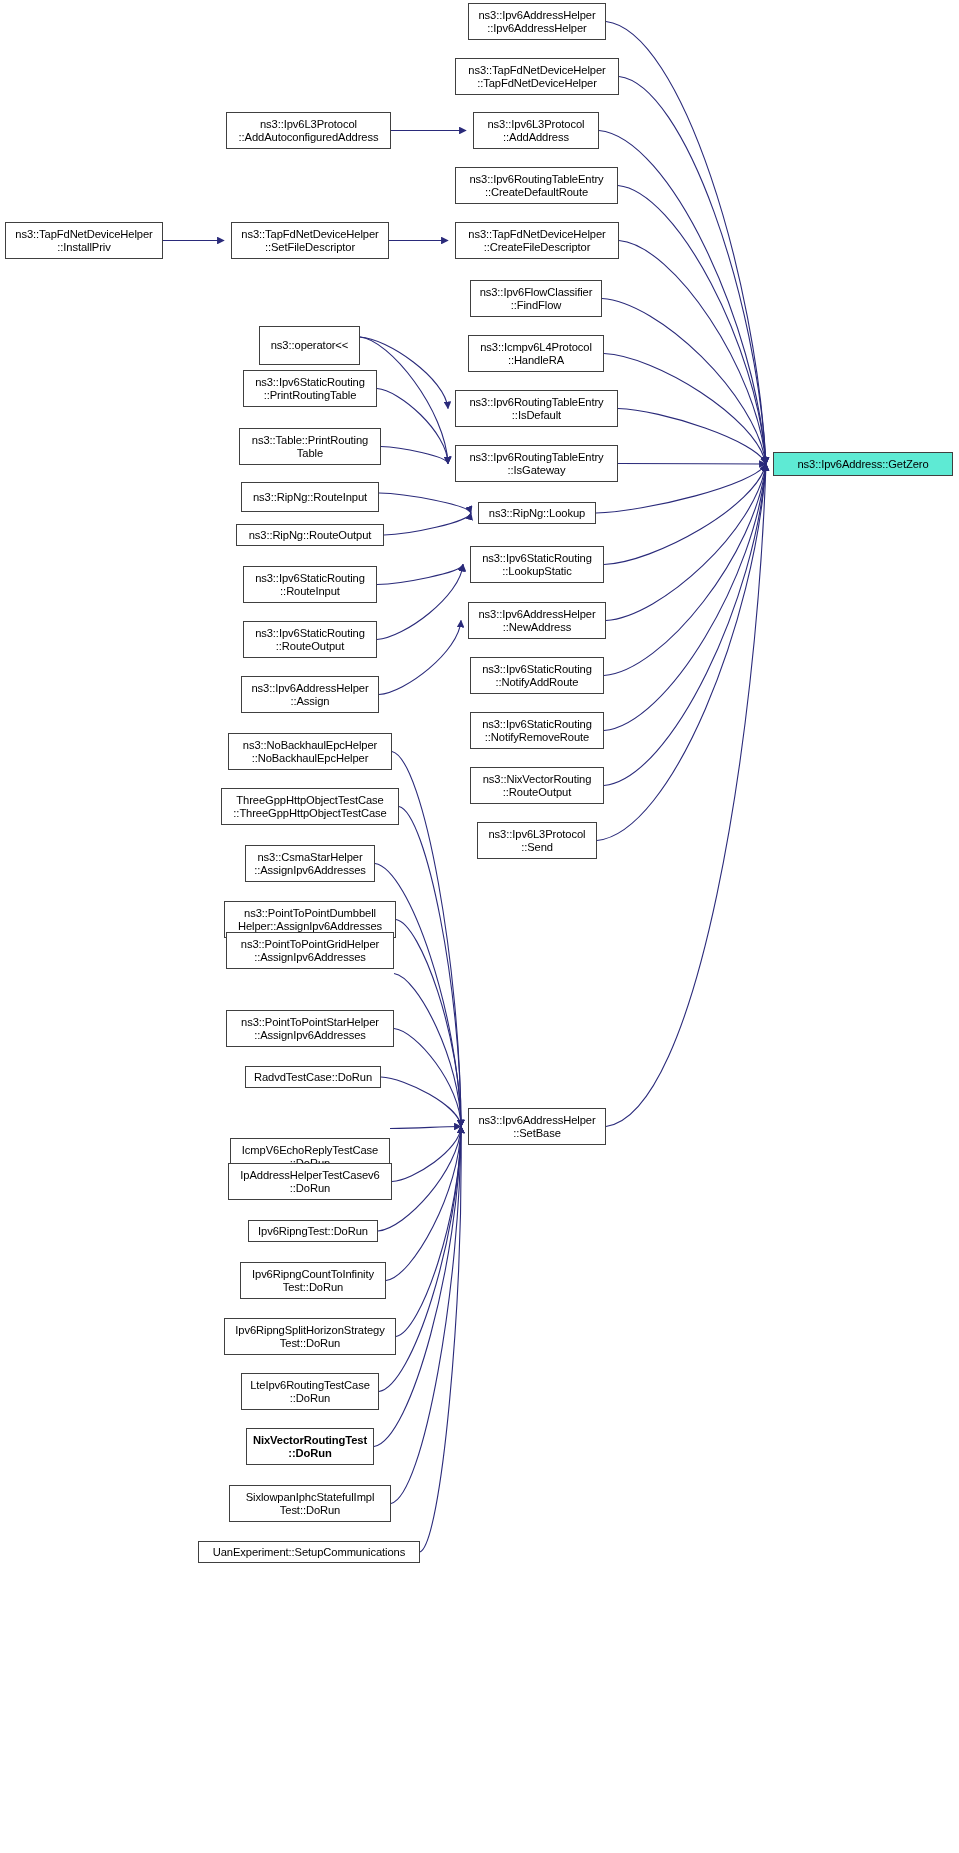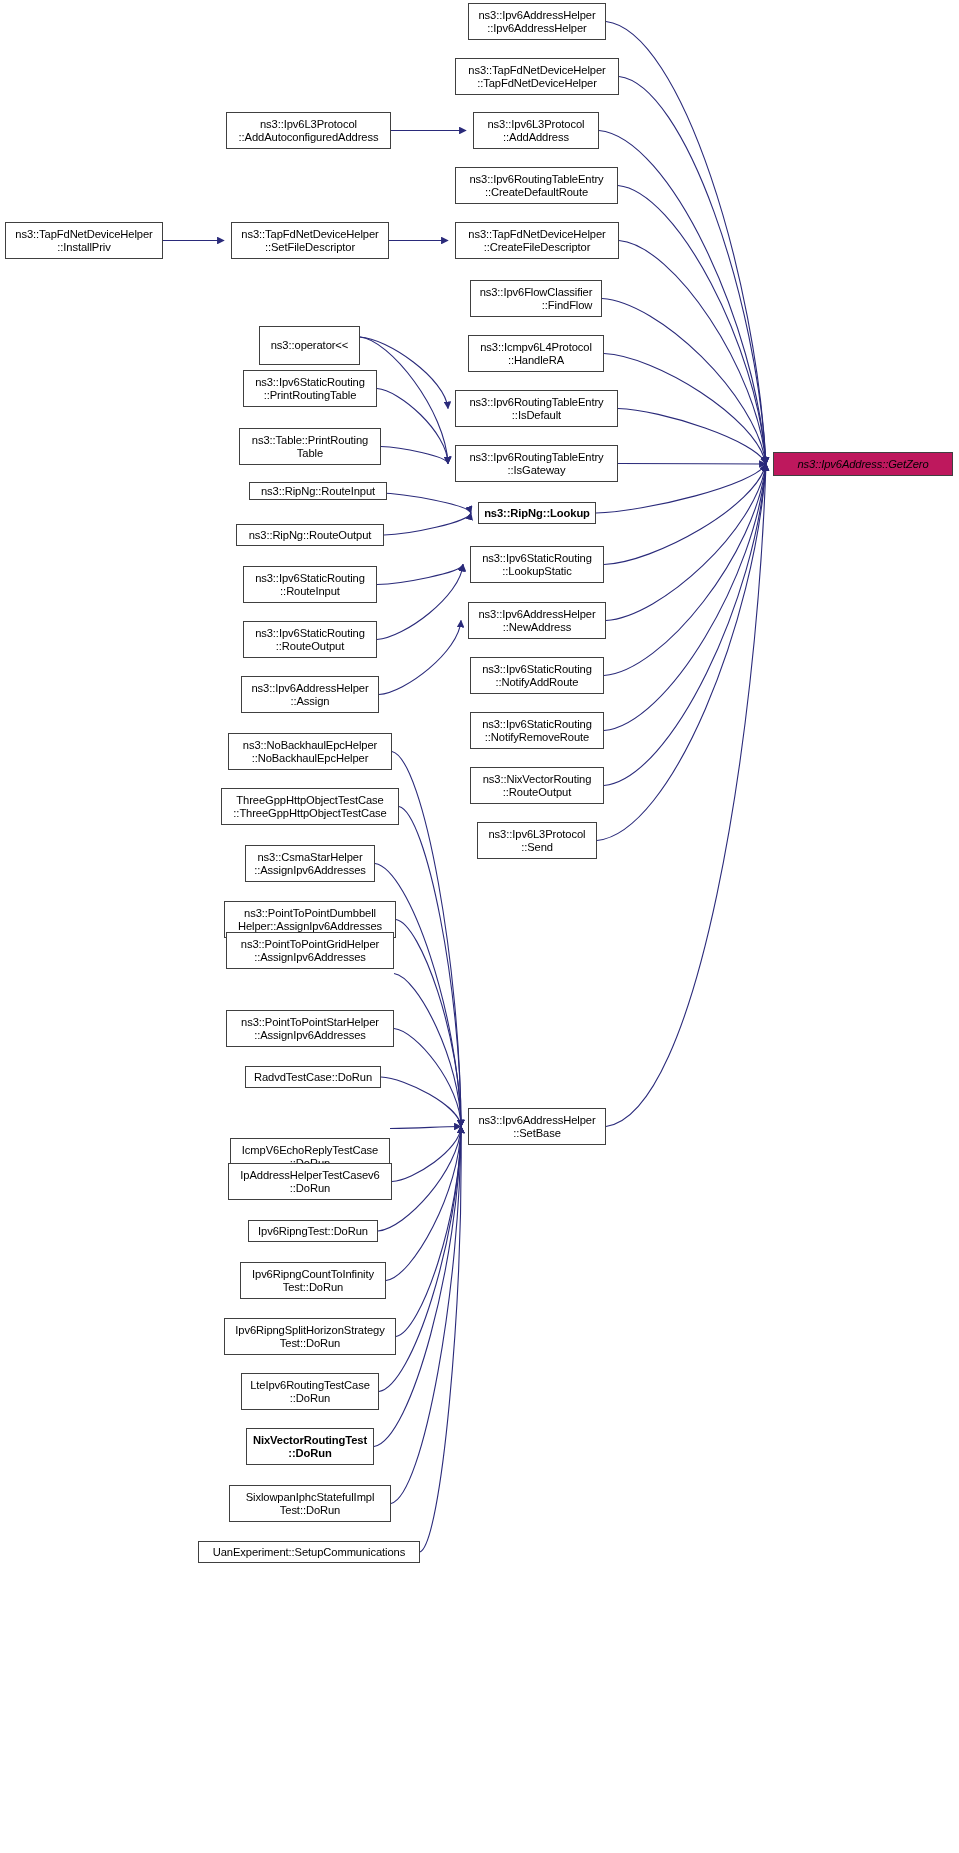--- a/index.html
+++ b/index.html
@@ -33,23 +33,22 @@
     text-align: center;
     font-size: 11.2px;
     line-height: 12.5px;
     color: #000000;
     letter-spacing: -0.1px;
     white-space: pre-line;
     padding: 0 2px;
     z-index: 2;
   }
   .node.target {
-    background: #be185d;
+    background: #5eead4;
     border: 1px solid #404040;
-    font-style: italic;
   }
 </style>
 </head>
 <body>
 
 <div id="graph-root">
   <svg id="edges" xmlns="http://www.w3.org/2000/svg">
       <defs>
         <marker id="ah" viewBox="0 0 10 10" refX="9" refY="5" markerWidth="7" markerHeight="7" orient="auto-start-reverse">
           <path d="M 0 0 L 10 5 L 0 10 z" fill="#2a2a7a"></path>
@@ -106,21 +105,21 @@
 ::InstallPriv</div>
       <div class="node" style="left: 226px; top: 112px; width: 165px; height: 37px;">ns3::Ipv6L3Protocol
 ::AddAutoconfiguredAddress</div>
       <div class="node" style="left: 231px; top: 222px; width: 158px; height: 37px;">ns3::TapFdNetDeviceHelper
 ::SetFileDescriptor</div>
       <div class="node" style="left: 259px; top: 326px; width: 101px; height: 39px;">ns3::operator&lt;&lt;</div>
       <div class="node" style="left: 243px; top: 370px; width: 134px; height: 37px;">ns3::Ipv6StaticRouting
 ::PrintRoutingTable</div>
       <div class="node" style="left: 239px; top: 428px; width: 142px; height: 37px;">ns3::Table::PrintRouting
 Table</div>
-      <div class="node" style="left: 241px; top: 482px; width: 138px; height: 18px; margin-left: 8px;">ns3::RipNg::RouteInput</div>
+      <div class="node" style="left: 241px; top: 482px; width: 138px; height: 30px;">ns3::RipNg::RouteInput</div>
       <div class="node" style="left: 236px; top: 524px; width: 148px; height: 22px;">ns3::RipNg::RouteOutput</div>
       <div class="node" style="left: 243px; top: 566px; width: 134px; height: 37px;">ns3::Ipv6StaticRouting
 ::RouteInput</div>
       <div class="node" style="left: 243px; top: 621px; width: 134px; height: 37px;">ns3::Ipv6StaticRouting
 ::RouteOutput</div>
       <div class="node" style="left: 241px; top: 676px; width: 138px; height: 37px;">ns3::Ipv6AddressHelper
 ::Assign</div>
       <div class="node" style="left: 228px; top: 733px; width: 164px; height: 37px;">ns3::NoBackhaulEpcHelper
 ::NoBackhaulEpcHelper</div>
       <div class="node" style="left: 221px; top: 788px; width: 178px; height: 37px;">ThreeGppHttpObjectTestCase
@@ -153,29 +152,29 @@
       <div class="node" style="left: 468px; top: 3px; width: 138px; height: 37px;">ns3::Ipv6AddressHelper
 ::Ipv6AddressHelper</div>
       <div class="node" style="left: 455px; top: 58px; width: 164px; height: 37px;">ns3::TapFdNetDeviceHelper
 ::TapFdNetDeviceHelper</div>
       <div class="node" style="left: 473px; top: 112px; width: 126px; height: 37px;">ns3::Ipv6L3Protocol
 ::AddAddress</div>
       <div class="node" style="left: 455px; top: 167px; width: 163px; height: 37px;">ns3::Ipv6RoutingTableEntry
 ::CreateDefaultRoute</div>
       <div class="node" style="left: 455px; top: 222px; width: 164px; height: 37px;">ns3::TapFdNetDeviceHelper
 ::CreateFileDescriptor</div>
-      <div class="node" style="left: 470px; top: 280px; width: 132px; height: 37px; text-align: right;">ns3::Ipv6FlowClassifier
+      <div class="node" style="left: 470px; top: 280px; width: 132px; height: 37px;">ns3::Ipv6FlowClassifier
 ::FindFlow</div>
       <div class="node" style="left: 468px; top: 335px; width: 136px; height: 37px;">ns3::Icmpv6L4Protocol
 ::HandleRA</div>
       <div class="node" style="left: 455px; top: 390px; width: 163px; height: 37px;">ns3::Ipv6RoutingTableEntry
 ::IsDefault</div>
       <div class="node" style="left: 455px; top: 445px; width: 163px; height: 37px;">ns3::Ipv6RoutingTableEntry
 ::IsGateway</div>
-      <div class="node" style="left: 478px; top: 502px; width: 118px; height: 22px; font-weight: bold;">ns3::RipNg::Lookup</div>
+      <div class="node" style="left: 478px; top: 502px; width: 118px; height: 22px;">ns3::RipNg::Lookup</div>
       <div class="node" style="left: 470px; top: 546px; width: 134px; height: 37px;">ns3::Ipv6StaticRouting
 ::LookupStatic</div>
       <div class="node" style="left: 468px; top: 602px; width: 138px; height: 37px;">ns3::Ipv6AddressHelper
 ::NewAddress</div>
       <div class="node" style="left: 470px; top: 657px; width: 134px; height: 37px;">ns3::Ipv6StaticRouting
 ::NotifyAddRoute</div>
       <div class="node" style="left: 470px; top: 712px; width: 134px; height: 37px;">ns3::Ipv6StaticRouting
 ::NotifyRemoveRoute</div>
       <div class="node" style="left: 470px; top: 767px; width: 134px; height: 37px;">ns3::NixVectorRouting
 ::RouteOutput</div>

